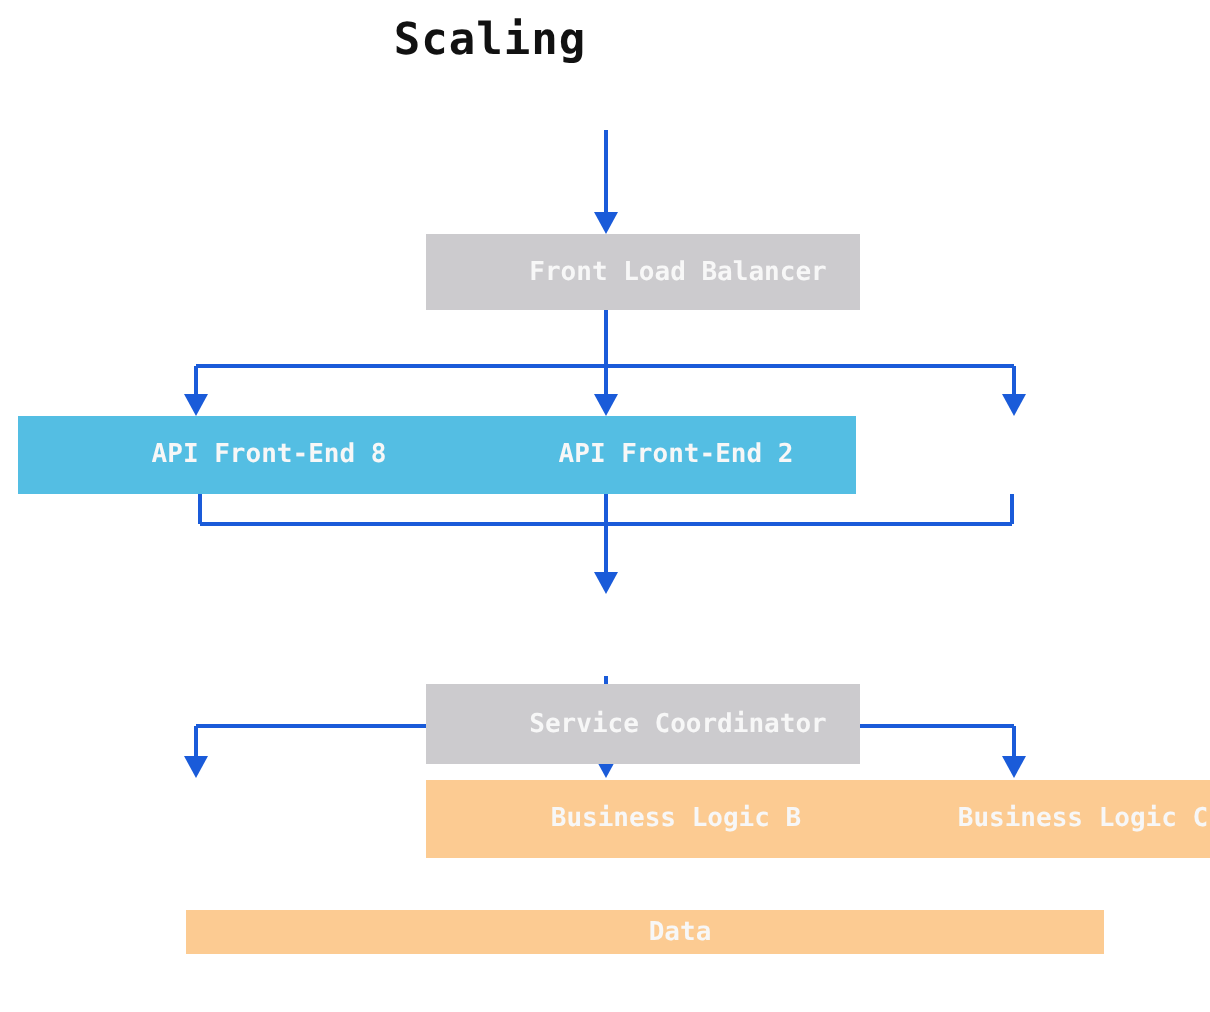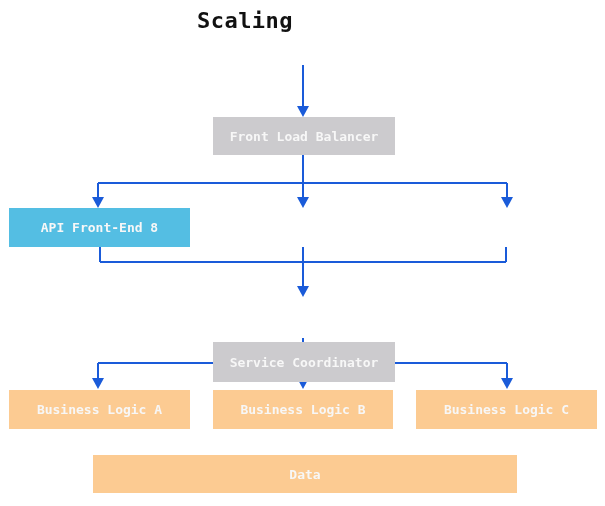--- a/index.html
+++ b/index.html
@@ -26,33 +26,34 @@
     letter-spacing:0.5px;
   }
   .connectors{position:absolute;left:0;top:0;}
   .connectors path{stroke:var(--arrow-color);stroke-width:2;fill:none;}
   .connectors polygon{fill:var(--arrow-color);stroke:none;}
   .node{
     position:absolute;
     display:flex;align-items:center;justify-content:center;
     font-size:13px;font-weight:bold;color:var(--node-text);
     white-space:nowrap;
+    padding-left:35px;
   }
   .node-gray{background:var(--gray-box);}
   .node-cyan{background:var(--cyan-box);}
   .node-orange{background:var(--orange-box);}
   .n-flb {left:213px;top:117px;width:182px;height:38px;}
   .n-api1{left:9px;  top:208px;width:181px;height:39px;}
   .n-api2{left:213px;top:208px;width:180px;height:39px;}
   .n-api3{left:416px;top:208px;width:181px;height:39px;}
   .n-sc  {left:213px;top:298px;width:182px;height:40px;margin-top:44px;}
   .n-bla {left:9px;  top:390px;width:181px;height:39px;}
   .n-blb {left:213px;top:390px;width:180px;height:39px;}
   .n-blc {left:416px;top:390px;width:181px;height:39px;}
-  .n-data{left:93px; top:455px;width:424px;height:38px;}
+  .n-data{left:93px; top:455px;width:424px;height:22px;}
 </style>
 </head>
 <body>
 
 <div class="canvas">
 
   <h1 class="diagram-title">Scaling</h1>
 
   <svg class="connectors" width="605" height="506" viewBox="0 0 605 506" aria-hidden="true">
 
@@ -82,29 +83,29 @@
   </svg>
 
   <div class="node node-gray n-flb">
     <span>Front Load Balancer</span>
   </div>
 
   <div class="node node-cyan n-api1">
     <span>API Front-End 8</span>
   </div>
 
+  <div class="node node-cyan n-api2">
+    <span>API Front-End 2</span>
+  </div>
 
 
   <div class="node node-gray n-sc">
     <span>Service Coordinator</span>
   </div>
 
-  <div class="node node-orange n-bla">
-    <span>Business Logic A</span>
-  </div>
 
   <div class="node node-orange n-blc">
     <span>Business Logic C</span>
   </div>
 
   <div class="node node-orange n-blb">
     <span>Business Logic B</span>
   </div>
 
   <div class="node node-orange n-data">

